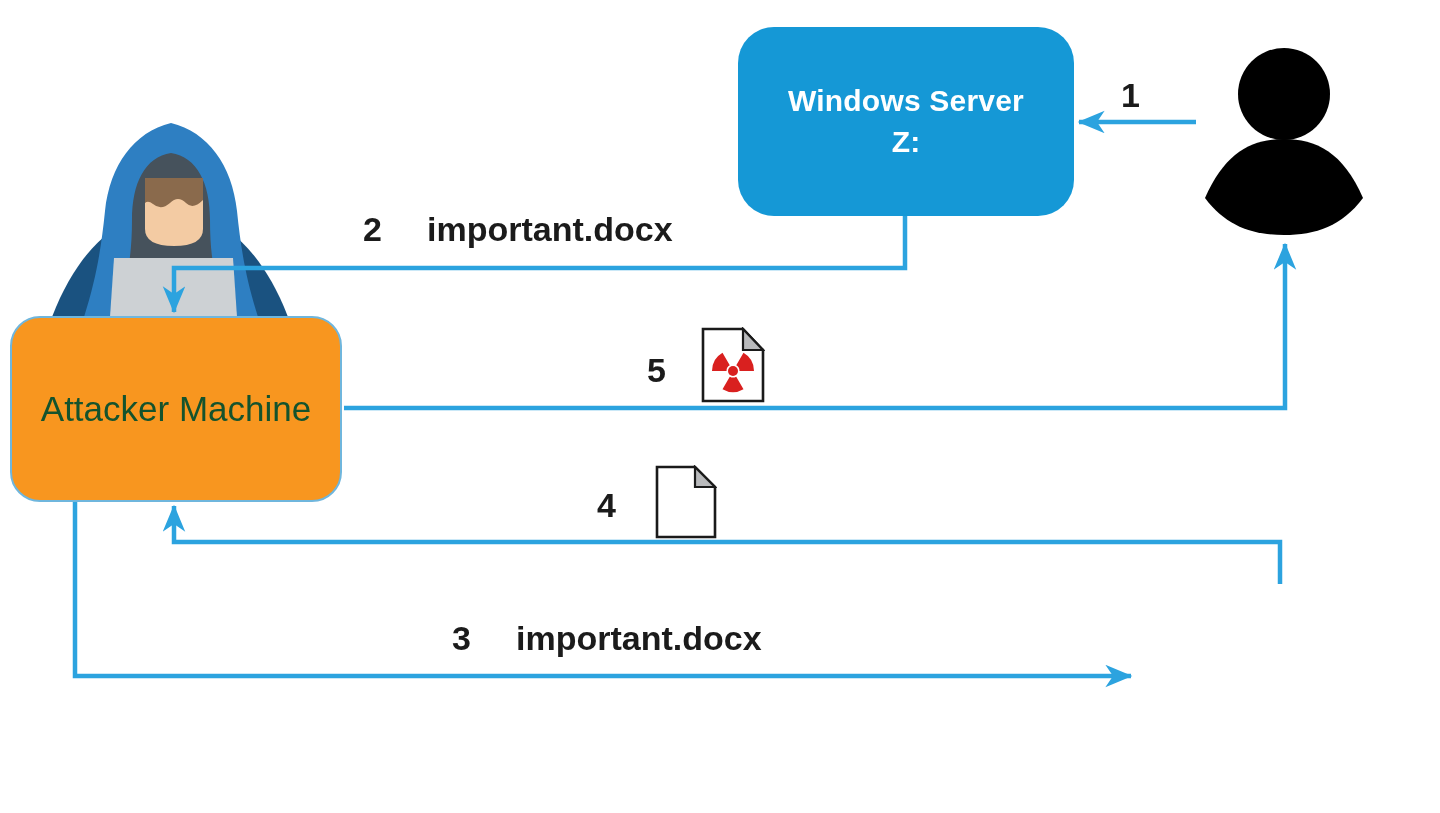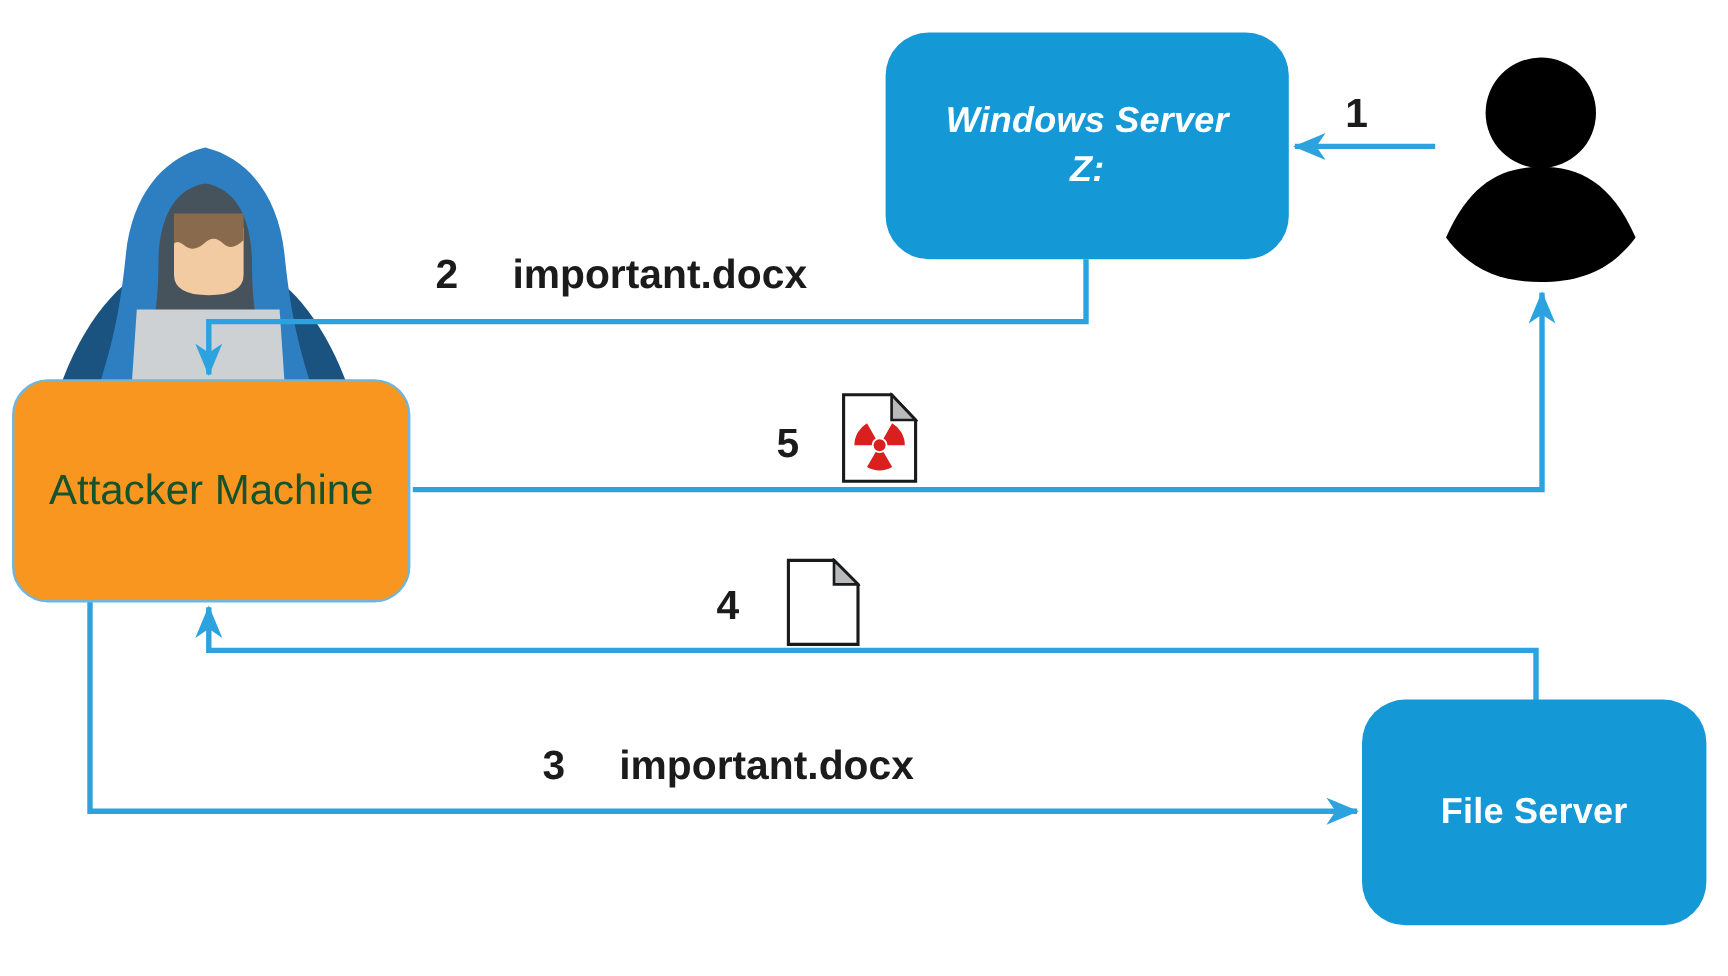--- a/index.html
+++ b/index.html
@@ -13,21 +13,21 @@
     text-align:center;box-sizing:border-box;
   }
   .node-blue{
     background:#1598d6;color:#ffffff;border-radius:36px;
     font-size:30px;font-weight:600;line-height:1.35;letter-spacing:0.2px;
   }
   .node-orange{
     background:#f8961f;color:#14532d;border:2px solid #6fb6dd;border-radius:30px;
     font-size:35px;font-weight:500;
   }
-  #node-windows{left:738px;top:27px;width:336px;height:189px;font-style:italic;}
+  #node-windows{left:738px;top:27px;width:336px;height:189px;}
   #node-attacker{left:10px;top:316px;width:332px;height:186px;}
   #node-fileserver{left:1135px;top:583px;width:287px;height:188px;}
   .steplabel{
     position:absolute;color:#1b1b1b;font-weight:700;font-size:34px;white-space:nowrap;
   }
   #lbl-1{left:1121px;top:76px;}
   #lbl-2{left:363px;top:210px;}
   #lbl-2-file{left:427px;top:210px;}
   #lbl-3{left:452px;top:619px;}
   #lbl-3-file{left:516px;top:619px;}
@@ -90,23 +90,20 @@
     <div>
       <div>Windows Server</div>
       <div>Z:</div>
     </div>
   </div>
 
   <div id="node-attacker" class="node node-orange">
     <span>Attacker Machine</span>
   </div>
 
-  <div id="node-fileserver" class="node node-blue">
-    <span>File Server</span>
-  </div>
 
   <span id="lbl-1" class="steplabel">1</span>
   <span id="lbl-2" class="steplabel">2</span>
   <span id="lbl-2-file" class="steplabel">important.docx</span>
   <span id="lbl-3" class="steplabel">3</span>
   <span id="lbl-3-file" class="steplabel">important.docx</span>
   <span id="lbl-4" class="steplabel">4</span>
   <span id="lbl-5" class="steplabel">5</span>
 
 </div>

